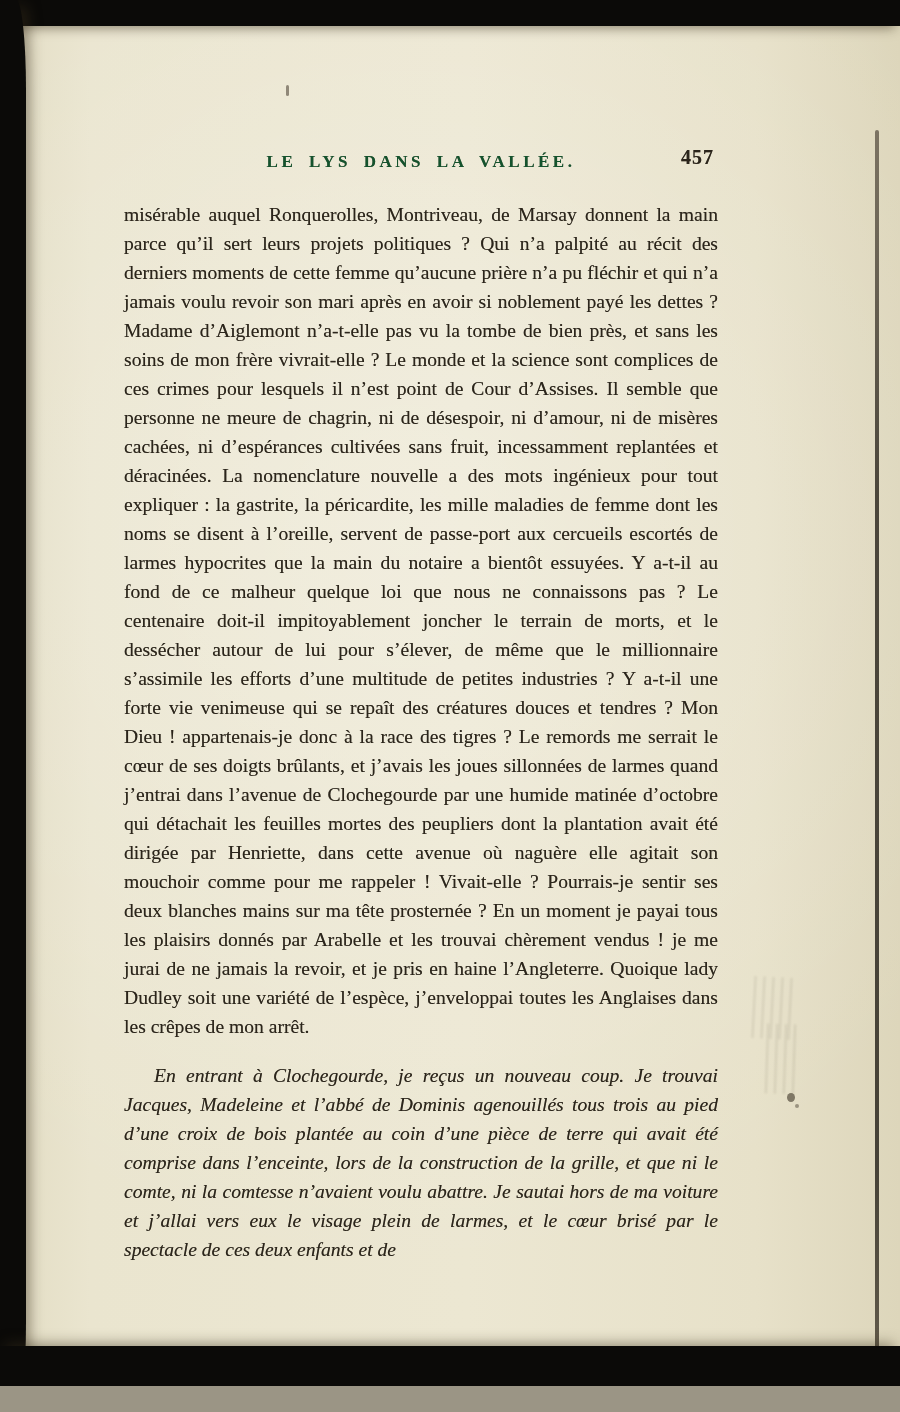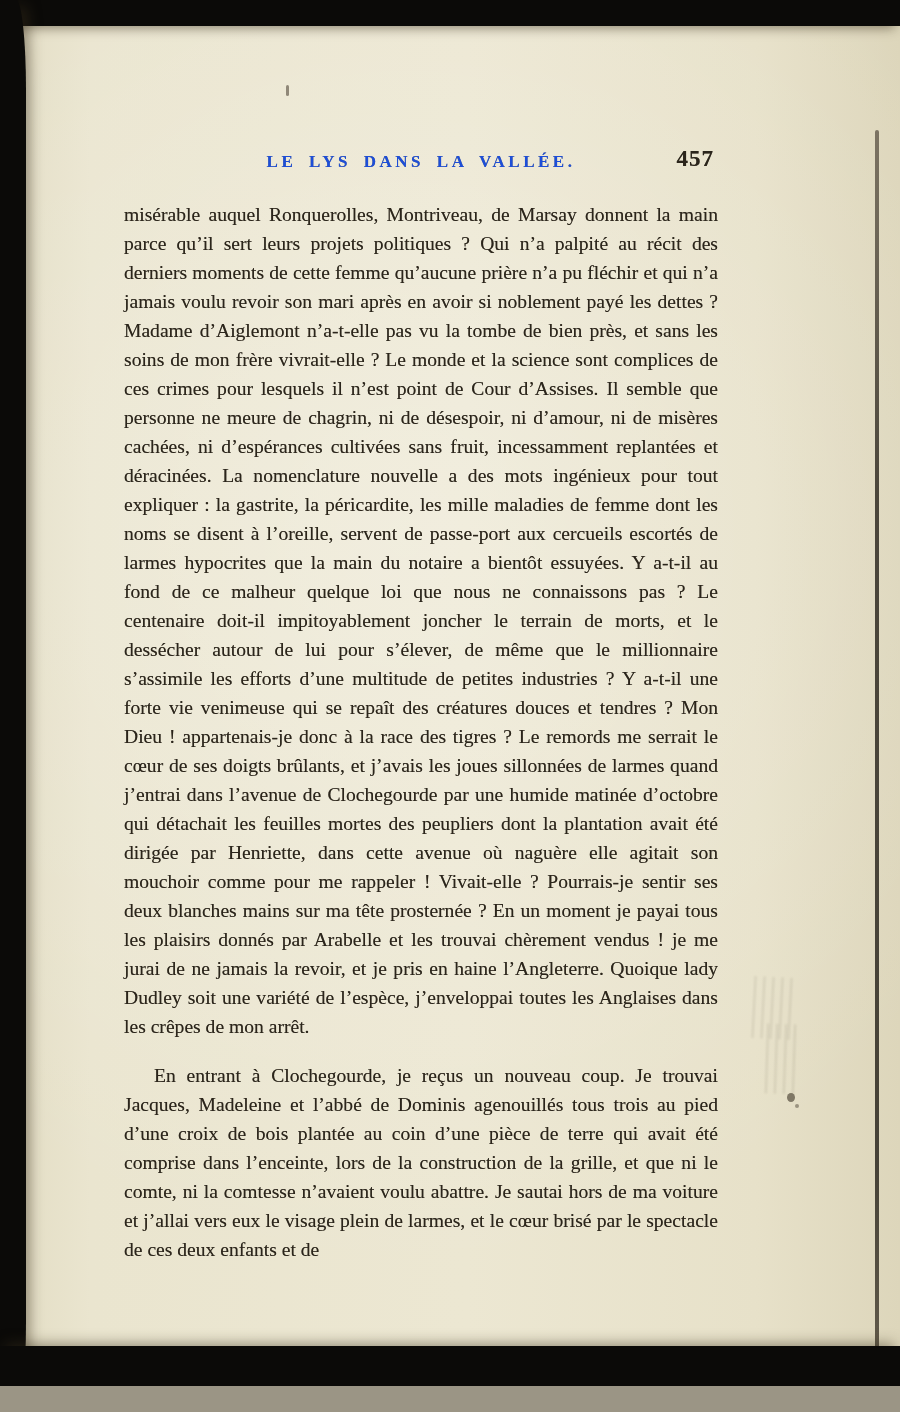--- a/index.html
+++ b/index.html
@@ -66,37 +66,37 @@
   .content {
     position: absolute; left: 124px; top: 150px; width: 594px;
     color: var(--ink, #2b251b);
   }
   .page-header { position: relative; height: 30px; }
   .running-title {
     position: absolute; left: 0; right: 0; top: 2px;
     text-align: center;
     font-size: 17px; font-weight: bold;
     letter-spacing: 3.5px; word-spacing: 5px;
-    color: #1d4ed8;
+    color: #14532d;
     text-shadow: 0 0 0.5px rgba(51,45,33,0.55);
   }
   .page-number {
     position: absolute; right: 4px; top: -4px;
-    font-size: 23px; font-weight: bold;
+    font-size: 20px; font-weight: bold;
     letter-spacing: 1px;
     text-shadow: 0 0 0.5px rgba(43,37,27,0.55);
   }
   .para {
     margin-top: 20px;
     font-size: 19.6px;
     line-height: 29px;
     text-align: justify;
     text-shadow: 0 0 0.5px rgba(43,37,27,0.5);
   }
-  .para.indented { text-indent: 30px; }
+  .para.indented { text-indent: 30px; font-style: italic; }
 </style>
 </head>
 <body>
 
 <div class="scan">
   <div class="paper"></div>
 
   <div class="bleed b1"></div>
   <div class="bleed b2"></div>
   <div class="speck s1"></div>

